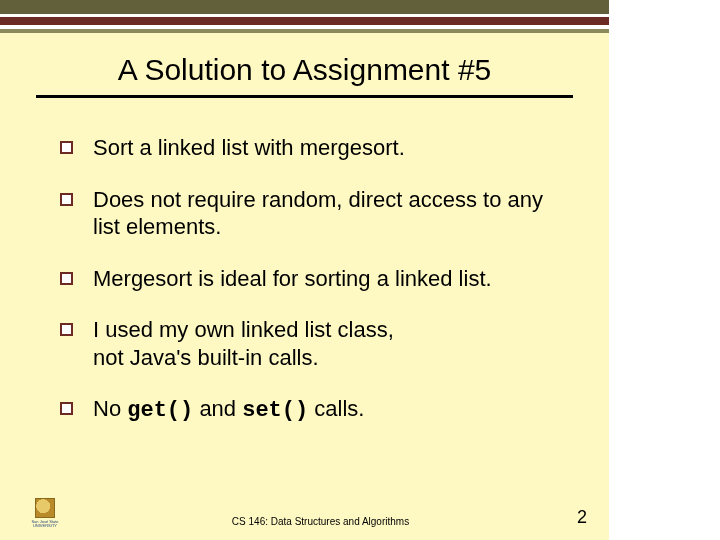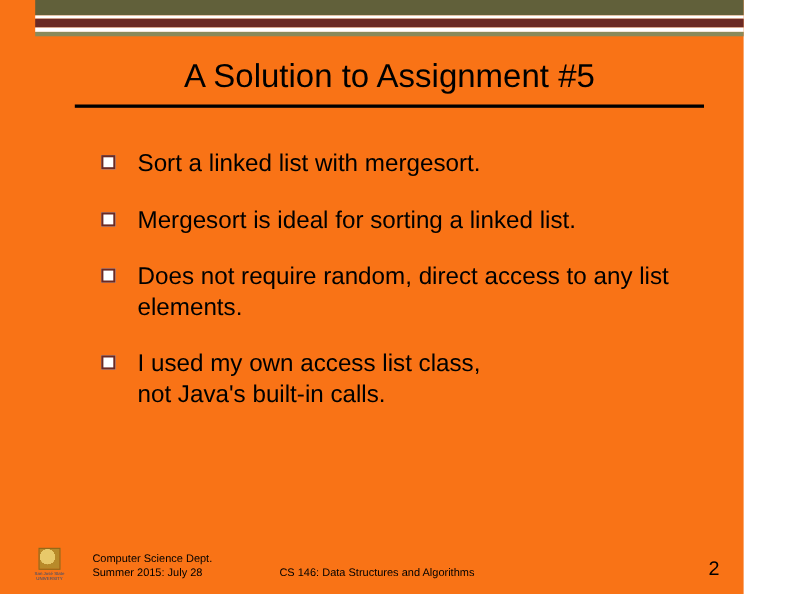--- a/index.html
+++ b/index.html
@@ -1,22 +1,21 @@
 <!DOCTYPE html>
 <html><head>
 <meta charset="utf-8">
 <style>
   * { margin: 0; padding: 0; box-sizing: border-box; }
   html, body { width: 720px; height: 540px; font-family: Arial, Helvetica, sans-serif; background: #fff; }
   .slide {
-    width: 676px;
+    width: 609px;
     height: 540px;
     position: relative;
-    background: #f97316;
-    padding-left: 32px;
+    background: #fef9c3;
   }
   .top-bars {
     width: 100%;
   }
   .bar-olive { height: 14px; background: #61603a; }
   .bar-thin-gap { height: 3px; background: #fff; }
   .bar-maroon { height: 8px; background: #6b2a24; }
   .bar-med-gap { height: 4px; background: #fff; }
   .bar-olive2 { height: 4px; background: #8a8a5a; }
   .title-wrap {
@@ -91,21 +90,21 @@
   }
   .foot-left {
     font-size: 10px;
     color: #000;
     line-height: 1.25;
     width: 170px;
   }
   .foot-center {
     font-size: 10px;
     color: #000;
-    text-align: left;
+    text-align: center;
     line-height: 1.25;
     flex: 1;
   }
   .foot-right {
     font-size: 18px;
     color: #000;
     width: 30px;
     text-align: right;
   }
 </style>
@@ -129,49 +128,51 @@
   <div class="body">
     <ul class="bullets">
 
       <li>
         <span class="box"></span>
         <span class="li-text">Sort a linked list with mergesort.</span>
       </li>
 
       <li>
         <span class="box"></span>
+        <span class="li-text">Does not require random, direct access to any list elements.</span>
+      </li>
+
+      <li>
+        <span class="box"></span>
         <span class="li-text">Mergesort is ideal for sorting a linked list.</span>
       </li>
 
       <li>
         <span class="box"></span>
-        <span class="li-text">Does not require random, direct access to any list elements.</span>
+        <span class="li-text">
+          <span>I used my own linked list class,</span><br>
+          <span>not Java's built-in calls.</span>
+        </span>
       </li>
 
       <li>
         <span class="box"></span>
         <span class="li-text">
-          <span>I used my own access list class,</span><br>
-          <span>not Java's built-in calls.</span>
+          <span>No </span><span class="mono">get()</span><span> and </span><span class="mono">set()</span><span> calls.</span>
         </span>
       </li>
-
 
     </ul>
   </div>
 
   <div class="footer">
     <div class="logo">
       <div class="logo-square"></div>
       <div class="logo-text">San José State</div>
       <div class="logo-text">UNIVERSITY</div>
     </div>
-    <div class="foot-left">
-      <div>Computer Science Dept.</div>
-      <div>Summer 2015: July 28</div>
-    </div>
     <div class="foot-center">
       <div>CS 146: Data Structures and Algorithms</div>
     </div>
     <div class="foot-right">2</div>
   </div>
 
 </div>
 
 </body></html>

